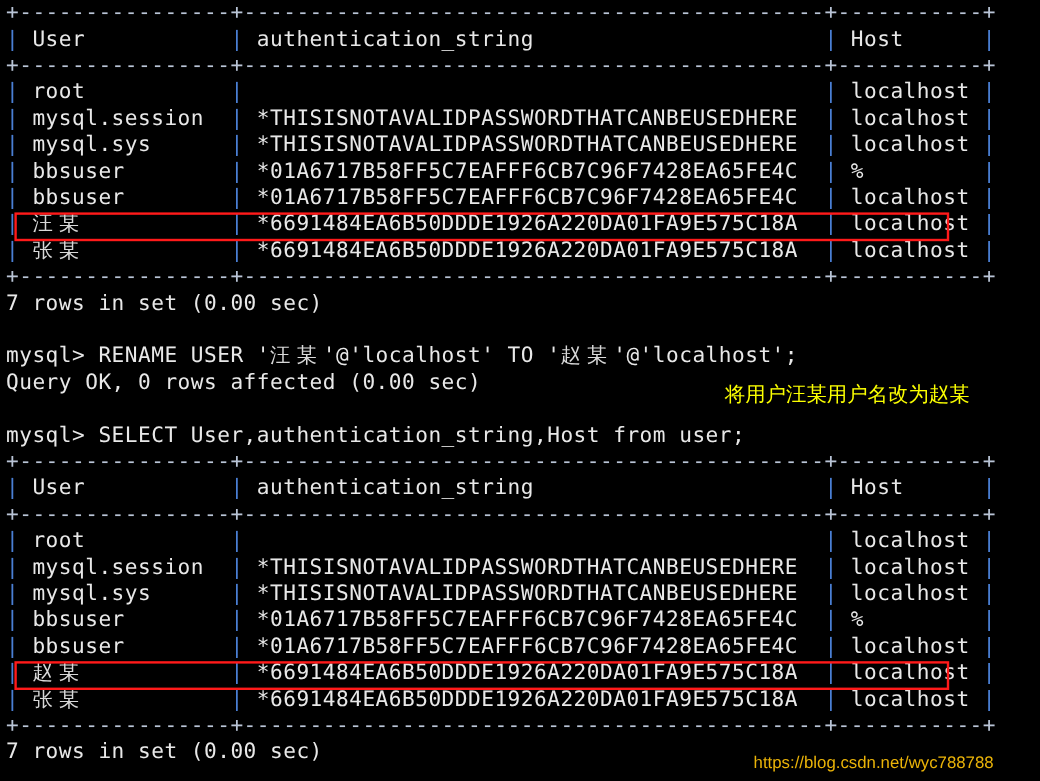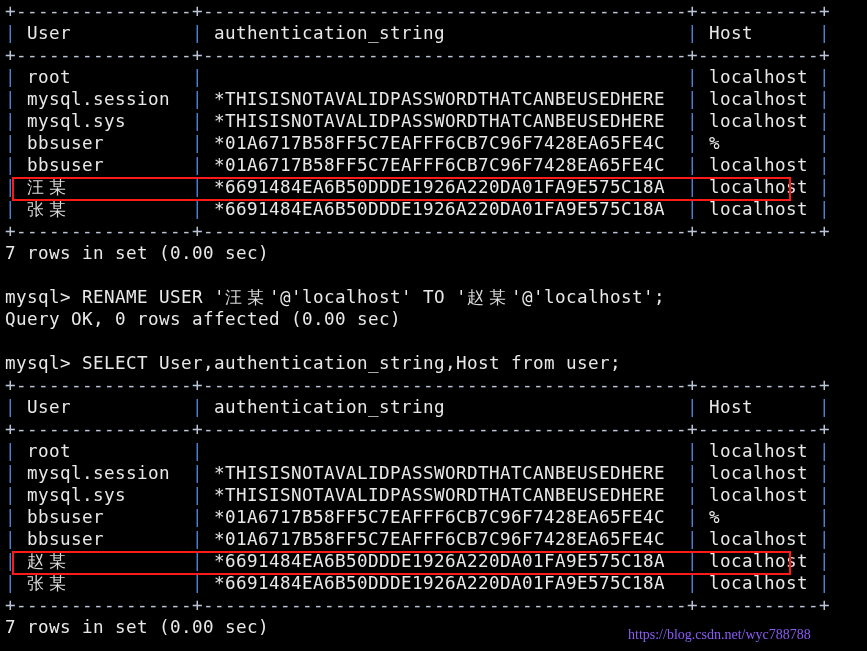--- a/index.html
+++ b/index.html
@@ -69,22 +69,22 @@
     color: #fbff00;
     font-family: "DejaVu Sans", "Liberation Sans", sans-serif;
     font-size: 17px;
     line-height: 22px;
     white-space: pre;
     font-weight: 500;
   }
 
   .watermark {
     position: absolute;
-    color: #8b5cf6;
-    font-family: Liberation Serif, serif;
+    color: #eab308;
+    font-family: Liberation Sans, sans-serif;
     font-size: 14px;
     line-height: 18px;
     white-space: pre;
   }
 </style>
 </head>
 <body>
 
 <div id="terminal">
   <div id="lines-host">
@@ -116,15 +116,16 @@
       <div class="line" style="top: 550px; left: 5px;"><span class="cell bar">|</span><span class="cell txt"> </span><span class="cjk">赵</span><span class="cjk">某</span><span class="cell txt"> </span><span class="cell txt"> </span><span class="cell txt"> </span><span class="cell txt"> </span><span class="cell txt"> </span><span class="cell txt"> </span><span class="cell txt"> </span><span class="cell txt"> </span><span class="cell txt"> </span><span class="cell txt"> </span><span class="cell txt"> </span><span class="cell bar">|</span><span class="cell txt"> </span><span class="cell txt">*</span><span class="cell txt">6</span><span class="cell txt">6</span><span class="cell txt">9</span><span class="cell txt">1</span><span class="cell txt">4</span><span class="cell txt">8</span><span class="cell txt">4</span><span class="cell txt">E</span><span class="cell txt">A</span><span class="cell txt">6</span><span class="cell txt">B</span><span class="cell txt">5</span><span class="cell txt">0</span><span class="cell txt">D</span><span class="cell txt">D</span><span class="cell txt">D</span><span class="cell txt">E</span><span class="cell txt">1</span><span class="cell txt">9</span><span class="cell txt">2</span><span class="cell txt">6</span><span class="cell txt">A</span><span class="cell txt">2</span><span class="cell txt">2</span><span class="cell txt">0</span><span class="cell txt">D</span><span class="cell txt">A</span><span class="cell txt">0</span><span class="cell txt">1</span><span class="cell txt">F</span><span class="cell txt">A</span><span class="cell txt">9</span><span class="cell txt">E</span><span class="cell txt">5</span><span class="cell txt">7</span><span class="cell txt">5</span><span class="cell txt">C</span><span class="cell txt">1</span><span class="cell txt">8</span><span class="cell txt">A</span><span class="cell txt"> </span><span class="cell txt"> </span><span class="cell bar">|</span><span class="cell txt"> </span><span class="cell txt">l</span><span class="cell txt">o</span><span class="cell txt">c</span><span class="cell txt">a</span><span class="cell txt">l</span><span class="cell txt">h</span><span class="cell txt">o</span><span class="cell txt">s</span><span class="cell txt">t</span><span class="cell txt"> </span><span class="cell bar">|</span></div>
       <div class="line" style="top: 572px; left: 5px;"><span class="cell bar">|</span><span class="cell txt"> </span><span class="cjk">张</span><span class="cjk">某</span><span class="cell txt"> </span><span class="cell txt"> </span><span class="cell txt"> </span><span class="cell txt"> </span><span class="cell txt"> </span><span class="cell txt"> </span><span class="cell txt"> </span><span class="cell txt"> </span><span class="cell txt"> </span><span class="cell txt"> </span><span class="cell txt"> </span><span class="cell bar">|</span><span class="cell txt"> </span><span class="cell txt">*</span><span class="cell txt">6</span><span class="cell txt">6</span><span class="cell txt">9</span><span class="cell txt">1</span><span class="cell txt">4</span><span class="cell txt">8</span><span class="cell txt">4</span><span class="cell txt">E</span><span class="cell txt">A</span><span class="cell txt">6</span><span class="cell txt">B</span><span class="cell txt">5</span><span class="cell txt">0</span><span class="cell txt">D</span><span class="cell txt">D</span><span class="cell txt">D</span><span class="cell txt">E</span><span class="cell txt">1</span><span class="cell txt">9</span><span class="cell txt">2</span><span class="cell txt">6</span><span class="cell txt">A</span><span class="cell txt">2</span><span class="cell txt">2</span><span class="cell txt">0</span><span class="cell txt">D</span><span class="cell txt">A</span><span class="cell txt">0</span><span class="cell txt">1</span><span class="cell txt">F</span><span class="cell txt">A</span><span class="cell txt">9</span><span class="cell txt">E</span><span class="cell txt">5</span><span class="cell txt">7</span><span class="cell txt">5</span><span class="cell txt">C</span><span class="cell txt">1</span><span class="cell txt">8</span><span class="cell txt">A</span><span class="cell txt"> </span><span class="cell txt"> </span><span class="cell bar">|</span><span class="cell txt"> </span><span class="cell txt">l</span><span class="cell txt">o</span><span class="cell txt">c</span><span class="cell txt">a</span><span class="cell txt">l</span><span class="cell txt">h</span><span class="cell txt">o</span><span class="cell txt">s</span><span class="cell txt">t</span><span class="cell txt"> </span><span class="cell bar">|</span></div>
       <div class="line" style="top: 594px; left: 5px;"><span class="cell plus">+</span><span class="cell dash">-</span><span class="cell dash">-</span><span class="cell dash">-</span><span class="cell dash">-</span><span class="cell dash">-</span><span class="cell dash">-</span><span class="cell dash">-</span><span class="cell dash">-</span><span class="cell dash">-</span><span class="cell dash">-</span><span class="cell dash">-</span><span class="cell dash">-</span><span class="cell dash">-</span><span class="cell dash">-</span><span class="cell dash">-</span><span class="cell dash">-</span><span class="cell plus">+</span><span class="cell dash">-</span><span class="cell dash">-</span><span class="cell dash">-</span><span class="cell dash">-</span><span class="cell dash">-</span><span class="cell dash">-</span><span class="cell dash">-</span><span class="cell dash">-</span><span class="cell dash">-</span><span class="cell dash">-</span><span class="cell dash">-</span><span class="cell dash">-</span><span class="cell dash">-</span><span class="cell dash">-</span><span class="cell dash">-</span><span class="cell dash">-</span><span class="cell dash">-</span><span class="cell dash">-</span><span class="cell dash">-</span><span class="cell dash">-</span><span class="cell dash">-</span><span class="cell dash">-</span><span class="cell dash">-</span><span class="cell dash">-</span><span class="cell dash">-</span><span class="cell dash">-</span><span class="cell dash">-</span><span class="cell dash">-</span><span class="cell dash">-</span><span class="cell dash">-</span><span class="cell dash">-</span><span class="cell dash">-</span><span class="cell dash">-</span><span class="cell dash">-</span><span class="cell dash">-</span><span class="cell dash">-</span><span class="cell dash">-</span><span class="cell dash">-</span><span class="cell dash">-</span><span class="cell dash">-</span><span class="cell dash">-</span><span class="cell dash">-</span><span class="cell dash">-</span><span class="cell dash">-</span><span class="cell plus">+</span><span class="cell dash">-</span><span class="cell dash">-</span><span class="cell dash">-</span><span class="cell dash">-</span><span class="cell dash">-</span><span class="cell dash">-</span><span class="cell dash">-</span><span class="cell dash">-</span><span class="cell dash">-</span><span class="cell dash">-</span><span class="cell dash">-</span><span class="cell plus">+</span></div>
       <div class="line" style="top: 616px; left: 5px;"><span class="cell txt">7</span><span class="cell txt"> </span><span class="cell txt">r</span><span class="cell txt">o</span><span class="cell txt">w</span><span class="cell txt">s</span><span class="cell txt"> </span><span class="cell txt">i</span><span class="cell txt">n</span><span class="cell txt"> </span><span class="cell txt">s</span><span class="cell txt">e</span><span class="cell txt">t</span><span class="cell txt"> </span><span class="cell txt">(</span><span class="cell txt">0</span><span class="cell txt">.</span><span class="cell txt">0</span><span class="cell txt">0</span><span class="cell txt"> </span><span class="cell txt">s</span><span class="cell txt">e</span><span class="cell txt">c</span><span class="cell txt">)</span></div>
     </div>
   <div id="highlights-host">
       <div class="redbox" style="left: 12px; top: 177px; width: 779px; height: 24px; border-color: rgb(255, 26, 26);"></div>
       <div class="redbox" style="left: 12px; top: 551px; width: 779px; height: 24px; border-color: rgb(255, 26, 26);"></div>
     </div>
 
+  <div class="annotation" id="annotation-el" style="left: 604px; top: 318px; color: rgb(251, 255, 0);">将用户汪某用户名改为赵某</div>
 
   <div class="watermark" id="watermark-el" style="left: 628px; top: 626px;">https://blog.csdn.net/wyc788788</div>
 </div>
 
 </body></html>

